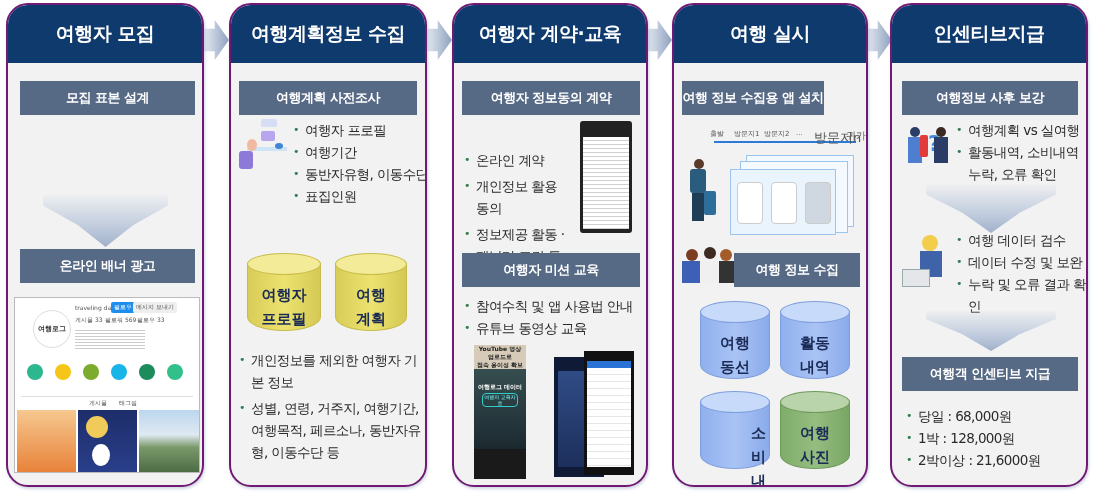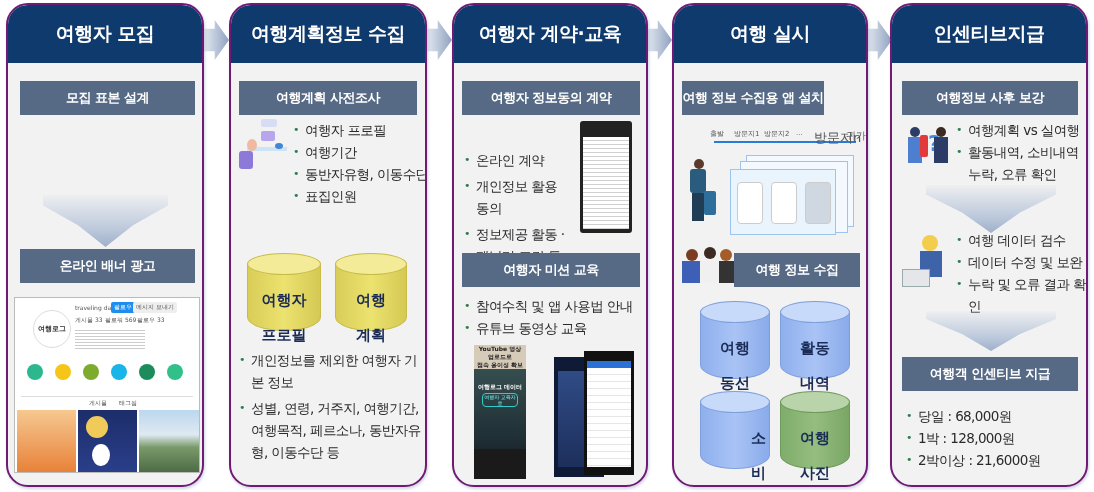--- a/index.html
+++ b/index.html
@@ -41,21 +41,21 @@
   .cyl { position: absolute; }
   .cyl .body {
     position: absolute; left: 0; right: 0; top: 10px; bottom: 0;
     border-radius: 0 0 50% 50% / 0 0 14px 14px;
   }
   .cyl .top {
     position: absolute; left: 0; right: 0; top: 0; height: 22px; border-radius: 50%;
   }
   .cyl .label {
     position: absolute; left: 0; right: 0; top: 30px; text-align: center;
-    font-size: 15px; font-weight: bold; line-height: 35px; color: #1a2b55;
+    font-size: 15px; font-weight: bold; line-height: 24px; color: #1a2b55;
   }
   .cyl.yellow .body { background: linear-gradient(to right, #d9cd58, #ece26f 50%, #d5c954); border: 1px solid #c8bb4a; border-top: none; }
   .cyl.yellow .top { background: #f3eb97; border: 1px solid #c8bb4a; }
   .cyl.blue .body { background: linear-gradient(to right, #8fb0ee, #a9c3f5 50%, #8aabea); border: 1px solid #7f9edc; border-top: none; }
   .cyl.blue .top { background: #c8daf9; border: 1px solid #7f9edc; }
   .cyl.green .body { background: linear-gradient(to right, #7fad6a, #95bd80 50%, #79a665); border: 1px solid #6e9a5b; border-top: none; }
   .cyl.green .top { background: #b9d3aa; border: 1px solid #6e9a5b; }
   .illus { position: absolute; }
   .img-box { position: absolute; overflow: hidden; }
   .tiny { font-size: 6px; color: #555; position: absolute; white-space: nowrap; }

